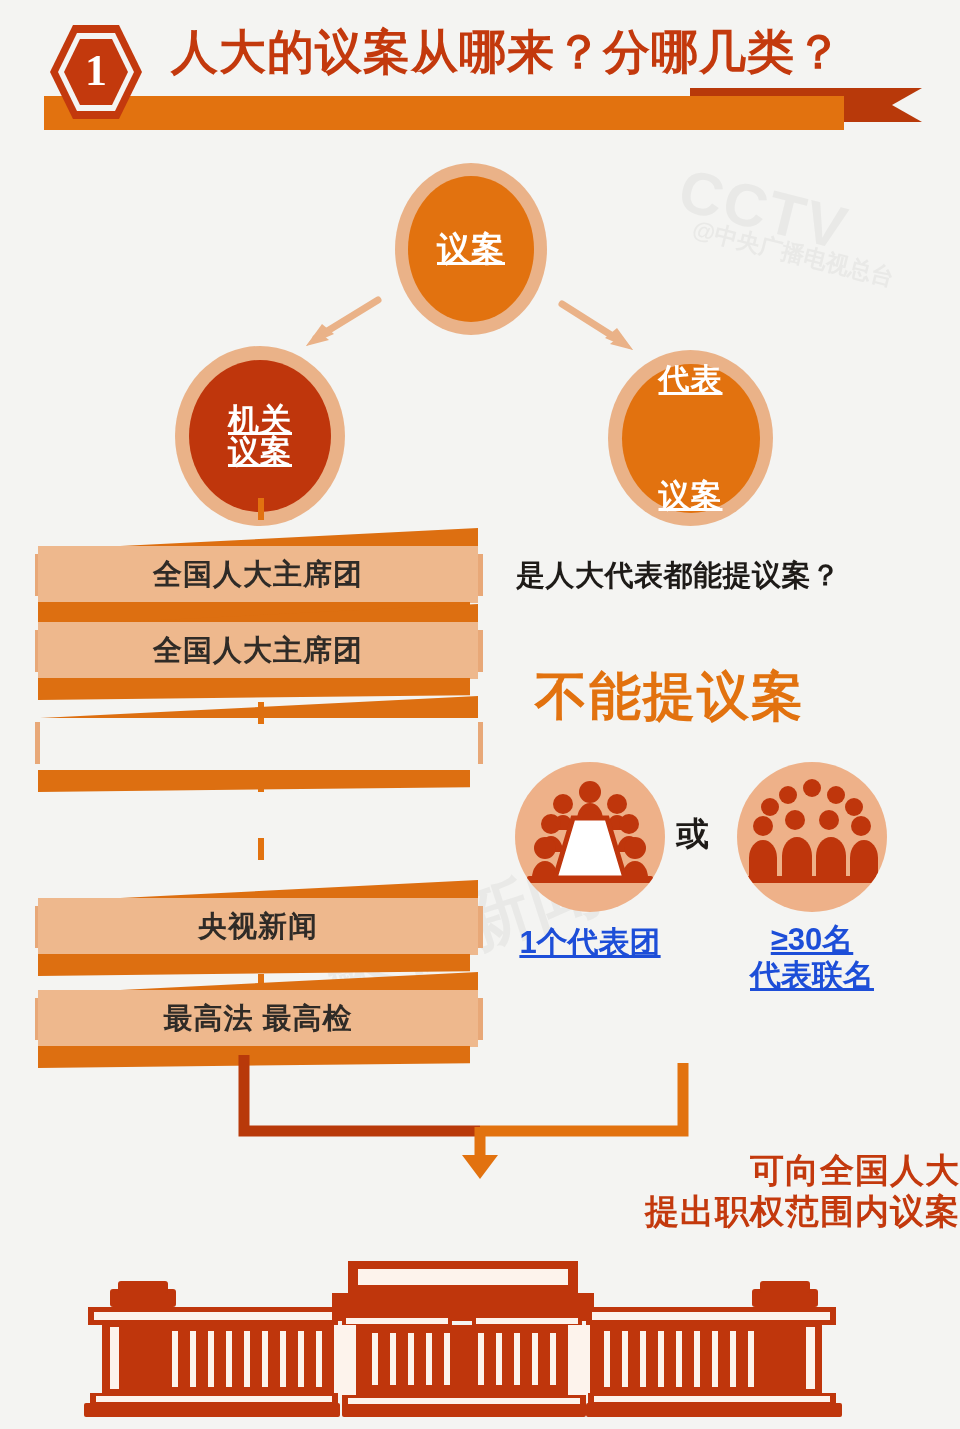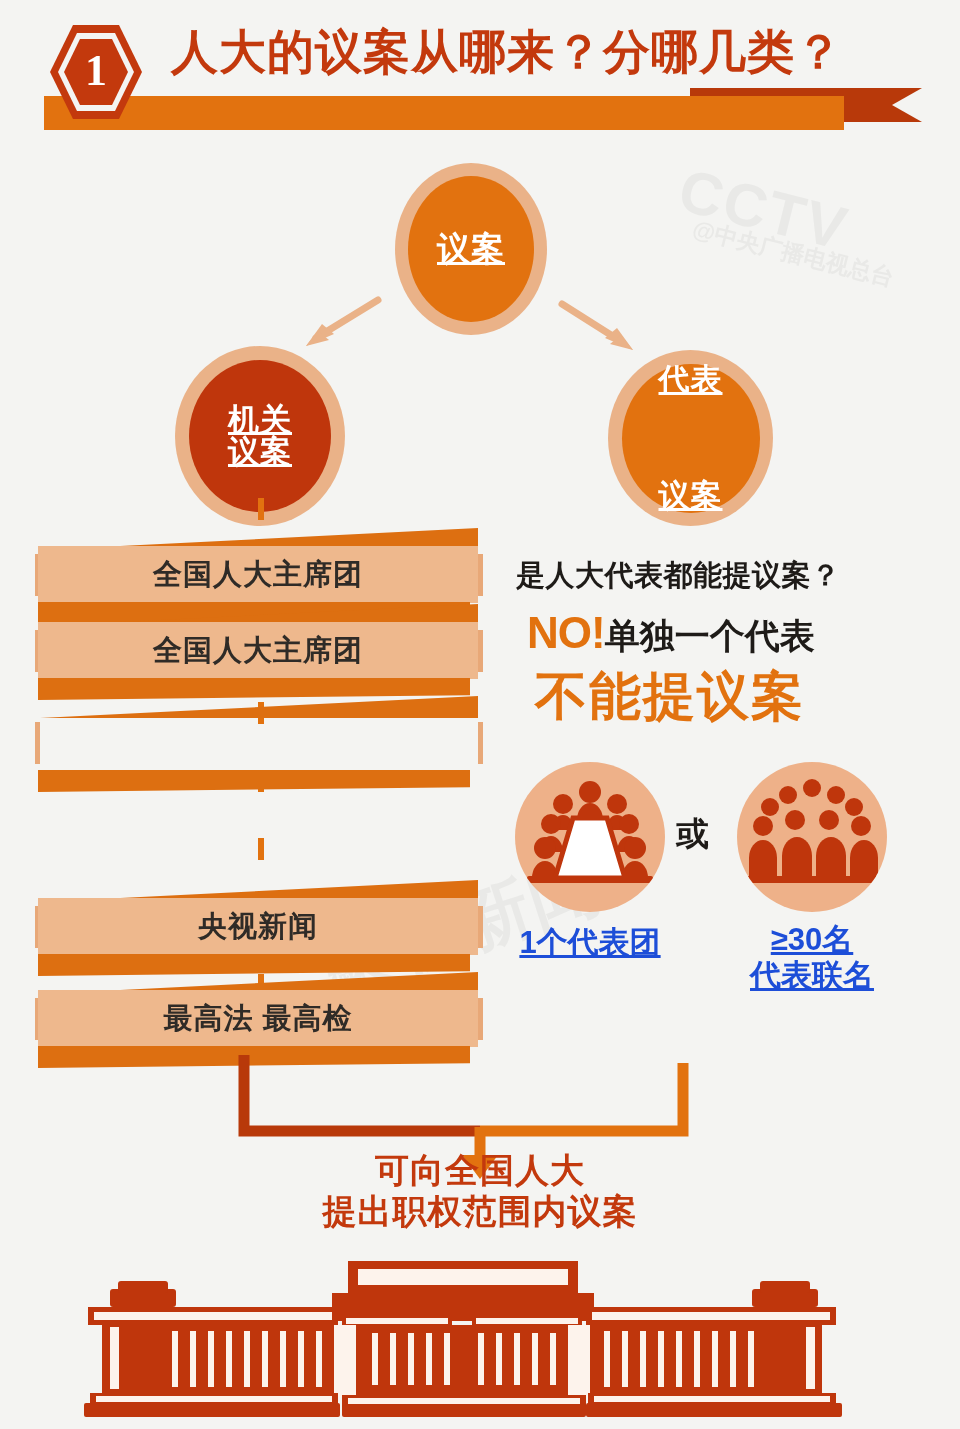--- a/index.html
+++ b/index.html
@@ -132,21 +132,21 @@
   .cap {
     position: absolute; text-align: center; color: #1d4ed8; font-weight: 700;
     font-size: 31px; line-height: 1.16; white-space: nowrap; text-decoration: underline;
   }
   #cap-left  { left: 515px; top: 925px; width: 150px; }
   #cap-right { left: 727px; top: 922px; width: 170px; }
 
   
   .conn-svg { position: absolute; left: 0; top: 1055px; width: 960px; height: 130px; }
   .bottom-cap {
-    position: absolute; left: 0; top: 1150px; width: 960px; text-align: center;
+    position: absolute; left: 0; top: 1150px; width: 960px; text-align: right;
     color: #c3390d; font-size: 34px; font-weight: 700; line-height: 1.2;
     letter-spacing: 1px;
   }
   .building-svg { position: absolute; left: 80px; top: 1255px; width: 800px; height: 170px; }
 </style>
 </head>
 <body>
 
 <div id="root">
 
@@ -242,23 +242,20 @@
       <div class="tick-l"></div>
       <div class="tick-r"></div>
       <div class="plate">
           <span>最高法 最高检</span>
         </div>
       <div class="wedge-bot"></div>
     </div>
   </div>
 
   <div class="q-line">是人大代表都能提议案？</div>
-  <div class="no-line">
-    <span class="no">NO!</span><span class="rest">单独一个代表</span>
-  </div>
   <div class="big-line">不能提议案</div>
 
   <div class="iconcircle" id="ic-left">
     <svg viewBox="0 0 150 150" width="150" height="150">
       <g fill="#bf360c">
         <circle cx="75" cy="30" r="11"></circle>
         <path d="M62,58 a13,17 0 0 1 26,0 z"></path>
         <circle cx="48" cy="42" r="10"></circle>
         <path d="M37,68 a11,15 0 0 1 22,0 z"></path>
         <circle cx="102" cy="42" r="10"></circle>

